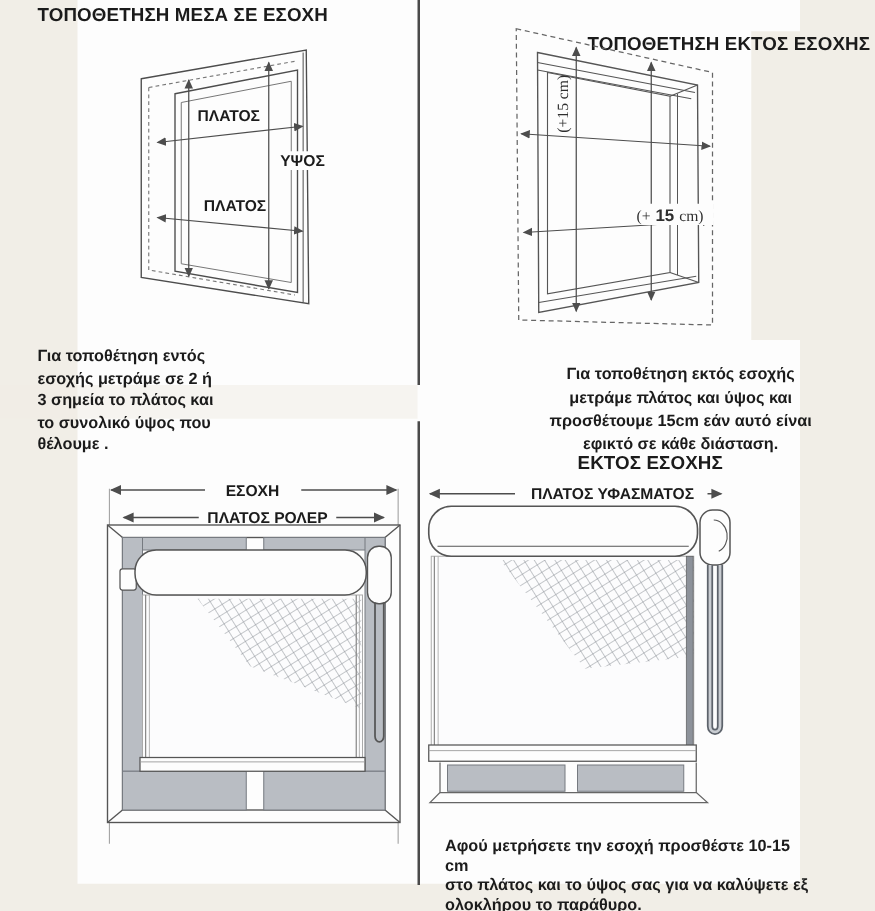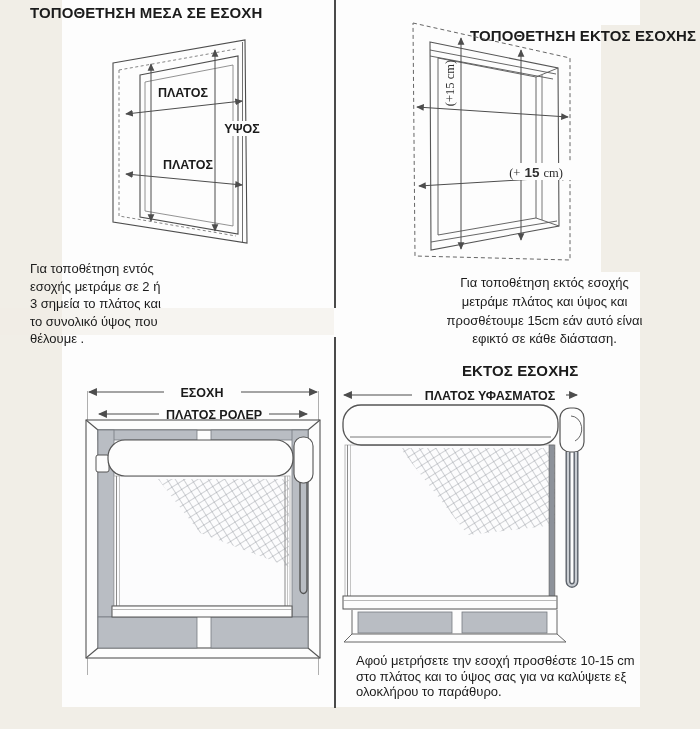--- a/index.html
+++ b/index.html
@@ -5,21 +5,21 @@
   html,body{margin:0;padding:0;}
   body{
     width:700px;height:729px;position:relative;overflow:hidden;
     background:#fdfdfd;
     font-family:"Liberation Sans",sans-serif;
     color:#1b1b1b;
   }
   .abs{position:absolute;}
   .cream{background:#f1eee7;}
   .title{font-weight:bold;font-size:15px;letter-spacing:.1px;white-space:nowrap;}
-  .caption{font-weight:normal;font-size:13px;line-height:17.6px;white-space:pre-line;}
+  .caption{font-weight:bold;font-size:13px;line-height:17.6px;white-space:pre-line;margin-top:16px;}
   .caption.tr{line-height:18.8px;}
   .caption.br{font-size:13px;line-height:15.6px;}
   .divider{width:2px;background:#4a4a4a;}
   svg text{font-family:"Liberation Sans",sans-serif;font-weight:bold;fill:#1b1b1b;font-size:12.5px;}
   svg text.serif{font-family:"Liberation Serif","DejaVu Serif",serif;font-weight:normal;fill:#2f2f2f;}
 </style>
 </head>
 <body>
 
 <div class="abs cream" style="left:0;top:0;width:62px;height:729px;"></div>

